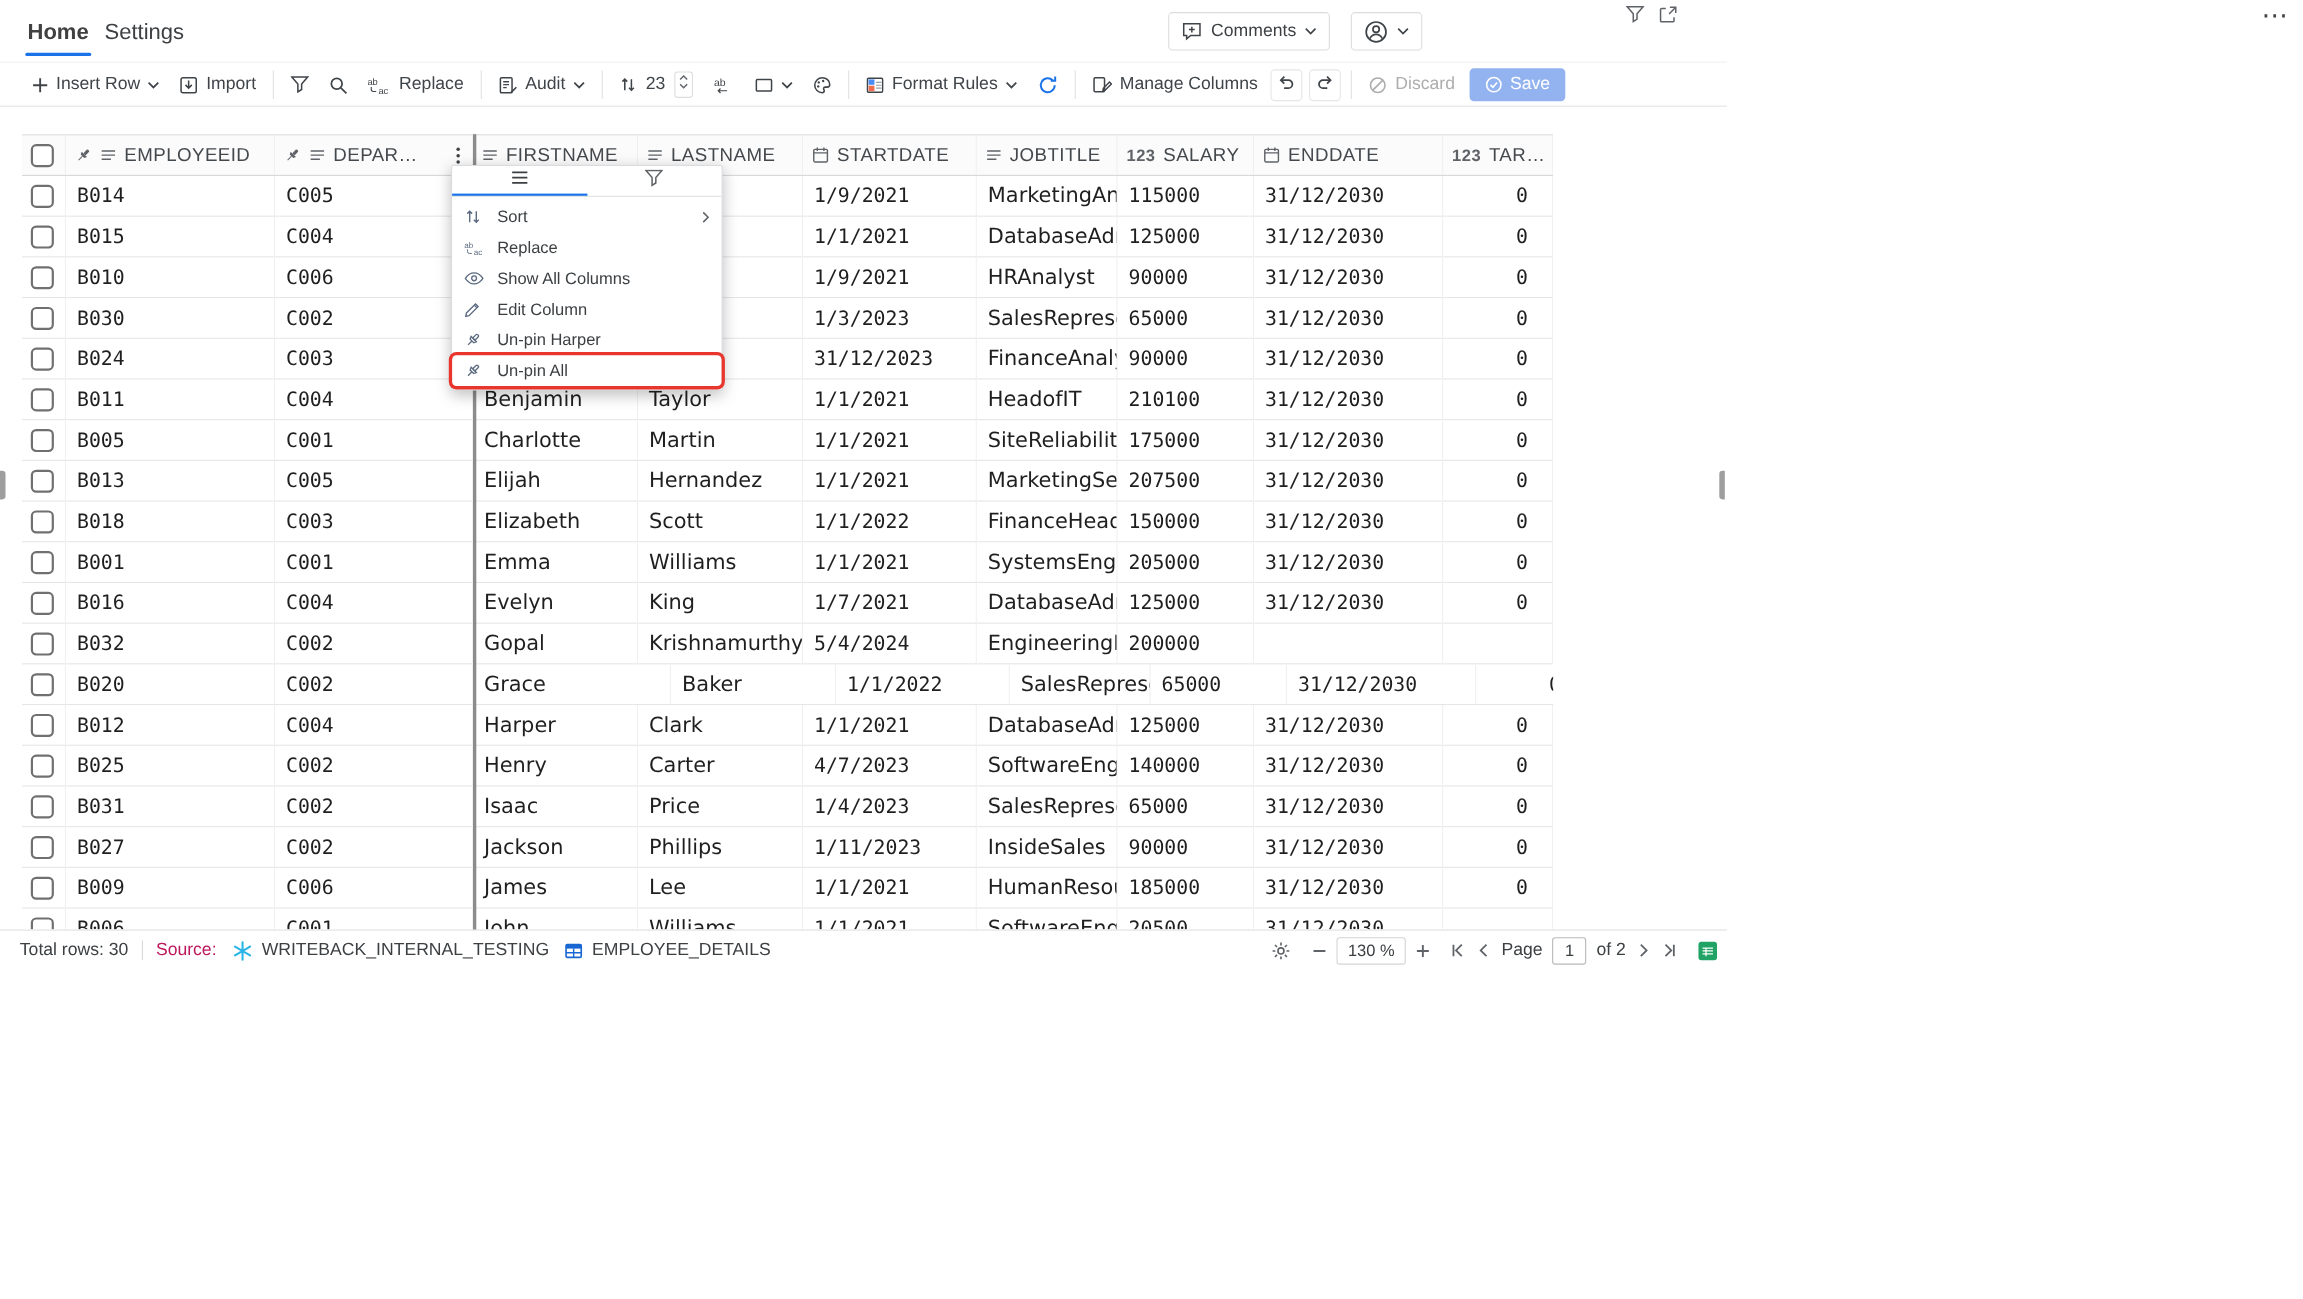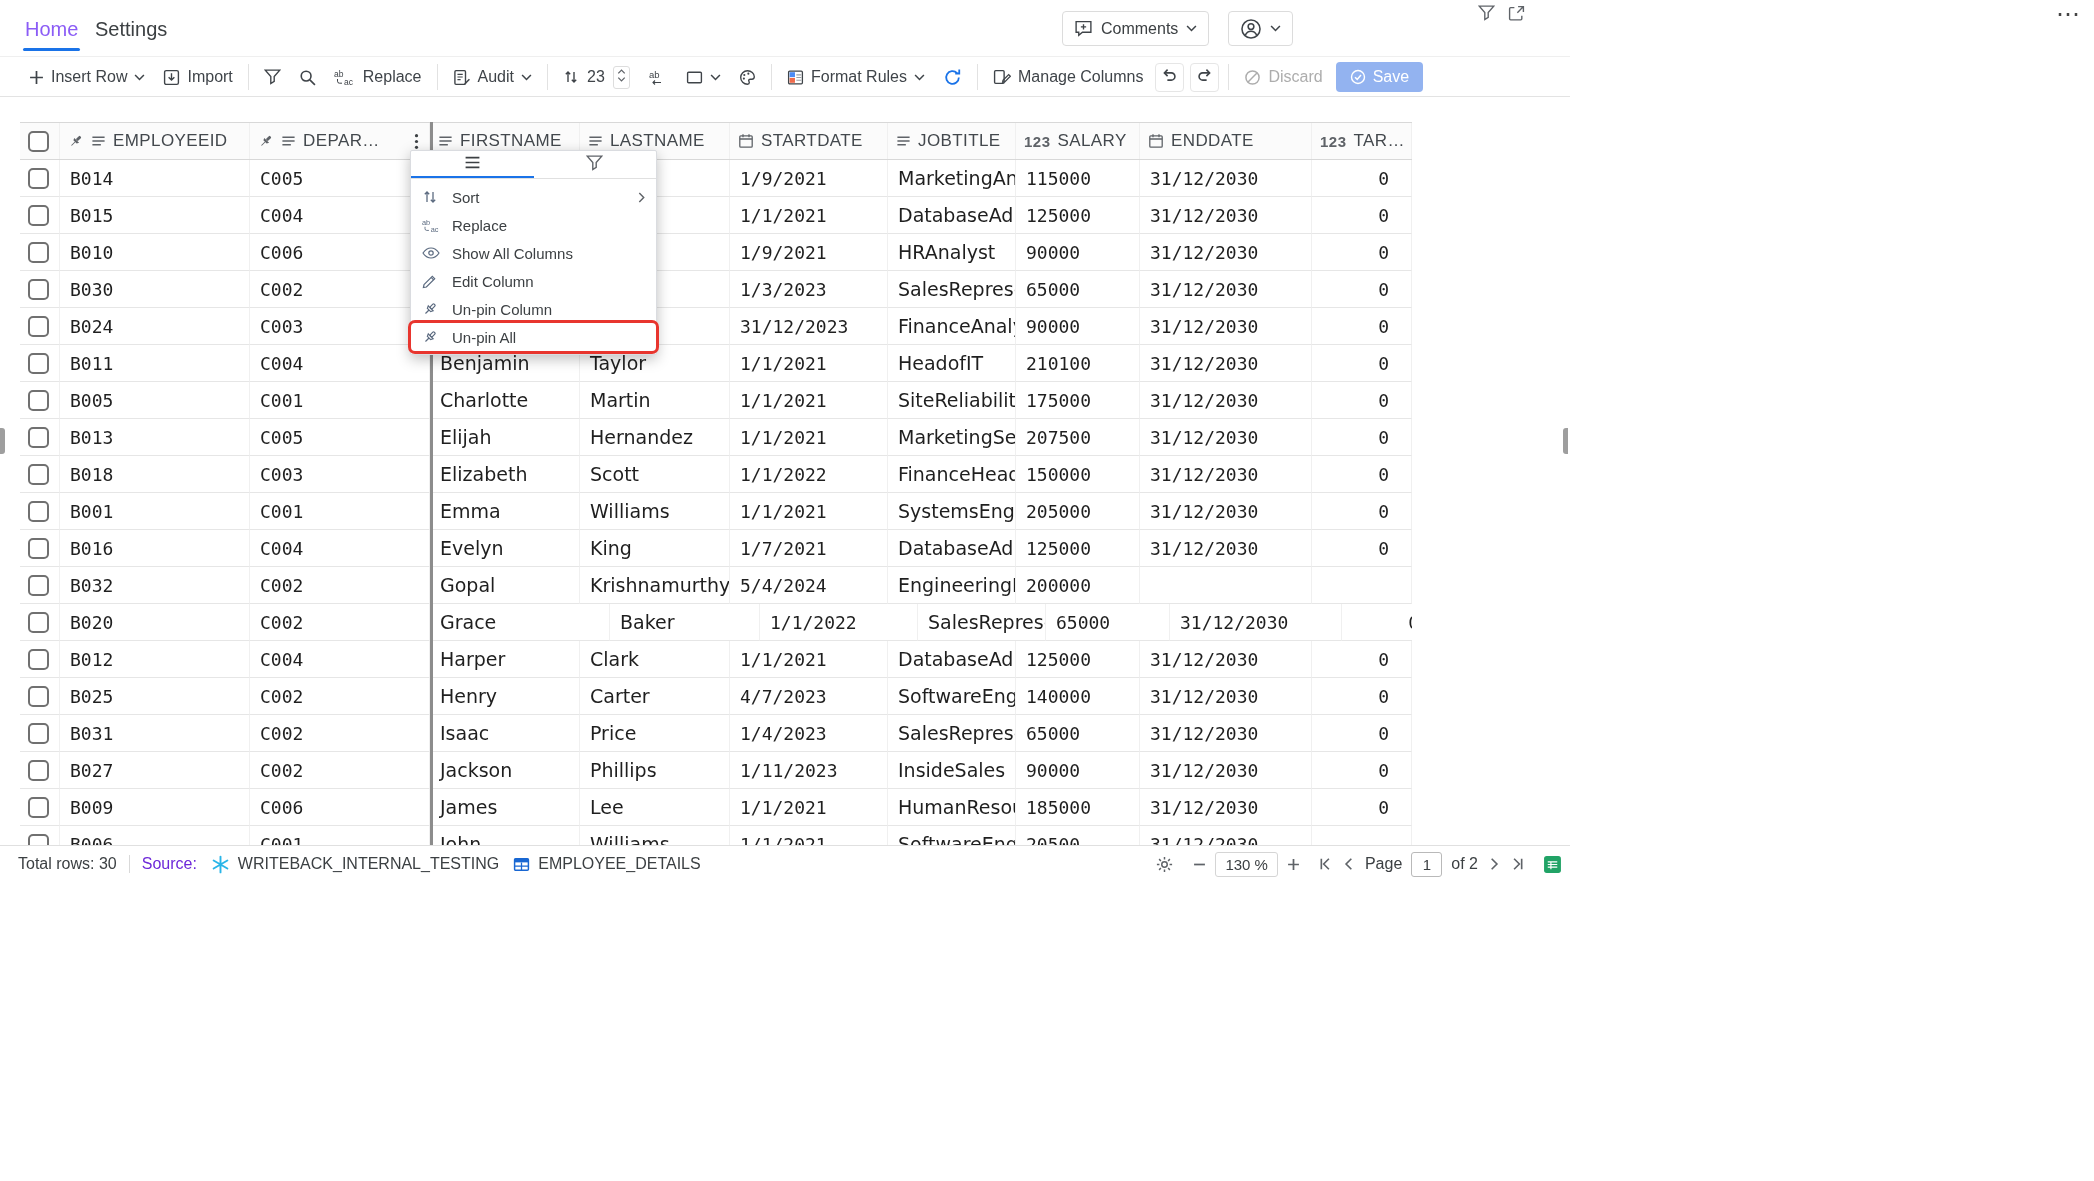--- a/index.html
+++ b/index.html
@@ -2,21 +2,21 @@
 <html style="--accent: #1a73e8; --highlight-red: #e8352e; --save-bg: #93b3f0; --pinned-divider: #8c8c8c;"><head>
 <meta charset="utf-8">
 <style>
   * { box-sizing: border-box; margin: 0; padding: 0; }
   html,body { width:2094px; height:1181px; background:#fff; font-family:"Liberation Sans",sans-serif; color:#202124; }
   .app { position:absolute; left:0; top:0; width:1570px; height:882px; background:#fff; }
 
   
   .topbar { position:absolute; left:0; top:0; width:100%; height:57px; border-bottom:1px solid #efefef; background:#fff; }
   .tab { position:absolute; top:18px; font-size:20px; color:#3c4043; cursor:pointer; }
-  .tab.active { font-weight:400; color:#8b5cf6; }
+  .tab.active { font-weight:700; color:#404040; }
   .tab.active::after { content:""; position:absolute; left:-2px; right:-2px; bottom:-10px; height:3px; background:var(--accent); border-radius:2px; }
   .tab-home { left:25px; position:absolute; }
   .tab-settings { left:95px; position:absolute; }
   .top-btn { position:absolute; top:11px; height:35px; display:flex; align-items:center; gap:8px; border:1px solid #dcdcdc; border-radius:4px; padding:0 11px; font-size:16px; color:#3c4043; background:#fff; cursor:pointer; }
   .corner-icons { position:absolute; top:5px; left:1478px; display:flex; gap:13px; color:#5f6368; }
   .corner-icons span { cursor:pointer; }
   .win-ellipsis { position:absolute; left:2056px; top:0px; font-size:24px; color:#444; letter-spacing:1px; }
 
   
   .toolbar { position:absolute; left:0; top:58px; width:100%; height:39px; display:flex; align-items:center; padding-left:20px; border-bottom:1px solid #e3e3e3; }
@@ -53,21 +53,21 @@
   .menu-items { padding:4px 0 3px 0; }
   .menu-item { height:28px; display:flex; align-items:center; gap:11px; padding:0 11px; font-size:15px; color:#3c4043; cursor:pointer; }
   .menu-item .micon { display:flex; align-items:center; color:#5c6b80; flex:none; width:19px; }
   .menu-item .mspacer { flex:1; }
   .menu-item .chr { color:#5f6368; width:auto; }
   .menu-item.highlighted { box-shadow:0 0 0 3px var(--highlight-red); border-radius:4px; }
 
   
   .statusbar { position:absolute; left:0; top:845px; width:1570px; height:37px; border-top:1px solid #e0e0e0; background:#fff; display:flex; align-items:center; padding:0 8px 0 18px; font-size:16px; color:#3c4043; }
   .sb-text { white-space:nowrap; }
-  .sb-text.muted { color:#6d28d9; }
+  .sb-text.muted { color:#be185d; }
   .sb-divider { width:1px; height:18px; background:#d9d9d9; margin:0 12px; }
   .sb-icon { display:flex; align-items:center; margin:0 8px 0 14px; }
   .sb-right { margin-left:auto; display:flex; align-items:center; gap:9px; color:#3c4043; }
   .sb-right .ic { display:flex; align-items:center; color:#5f6368; cursor:pointer; }
   .zoom-box { border:1px solid #d5d5d5; border-radius:3px; padding:3px 9px; font-size:15px; cursor:pointer; }
   .page-input { width:31px; height:25px; border:1px solid #b9b9b9; border-radius:3px; display:flex; align-items:center; justify-content:center; font-size:15px; cursor:text; }
   .pag { color:#202124; }
   .gap-l { margin-left:10px; }
 
   .scroll-mark { position:absolute; width:5px; height:26px; background:#9e9e9e; top:428px; }
@@ -729,21 +729,21 @@
         <div class="menu-item">
           <span class="micon">
             <svg viewBox="0 0 16 16" width="16" height="16">
               <g transform="rotate(45 8 8)" fill="none" stroke="currentColor" stroke-width="1.2">
                 <rect x="6.6" y="1.6" width="2.8" height="5.4" rx="1"></rect>
                 <path d="M4.6 7h6.8l-1.1 2.4H5.7z"></path>
                 <path d="M8 9.4v5"></path>
               </g>
             </svg>
           </span>
-          <span>Un-pin Column</span>
+          <span>Un-pin Harper</span>
         </div>
         <div class="menu-item highlighted">
           <span class="micon">
             <svg viewBox="0 0 16 16" width="16" height="16">
               <g transform="rotate(45 8 8)" fill="none" stroke="currentColor" stroke-width="1.2">
                 <rect x="6.6" y="1.6" width="2.8" height="5.4" rx="1"></rect>
                 <path d="M4.6 7h6.8l-1.1 2.4H5.7z"></path>
                 <path d="M8 9.4v5"></path>
               </g>
             </svg>

